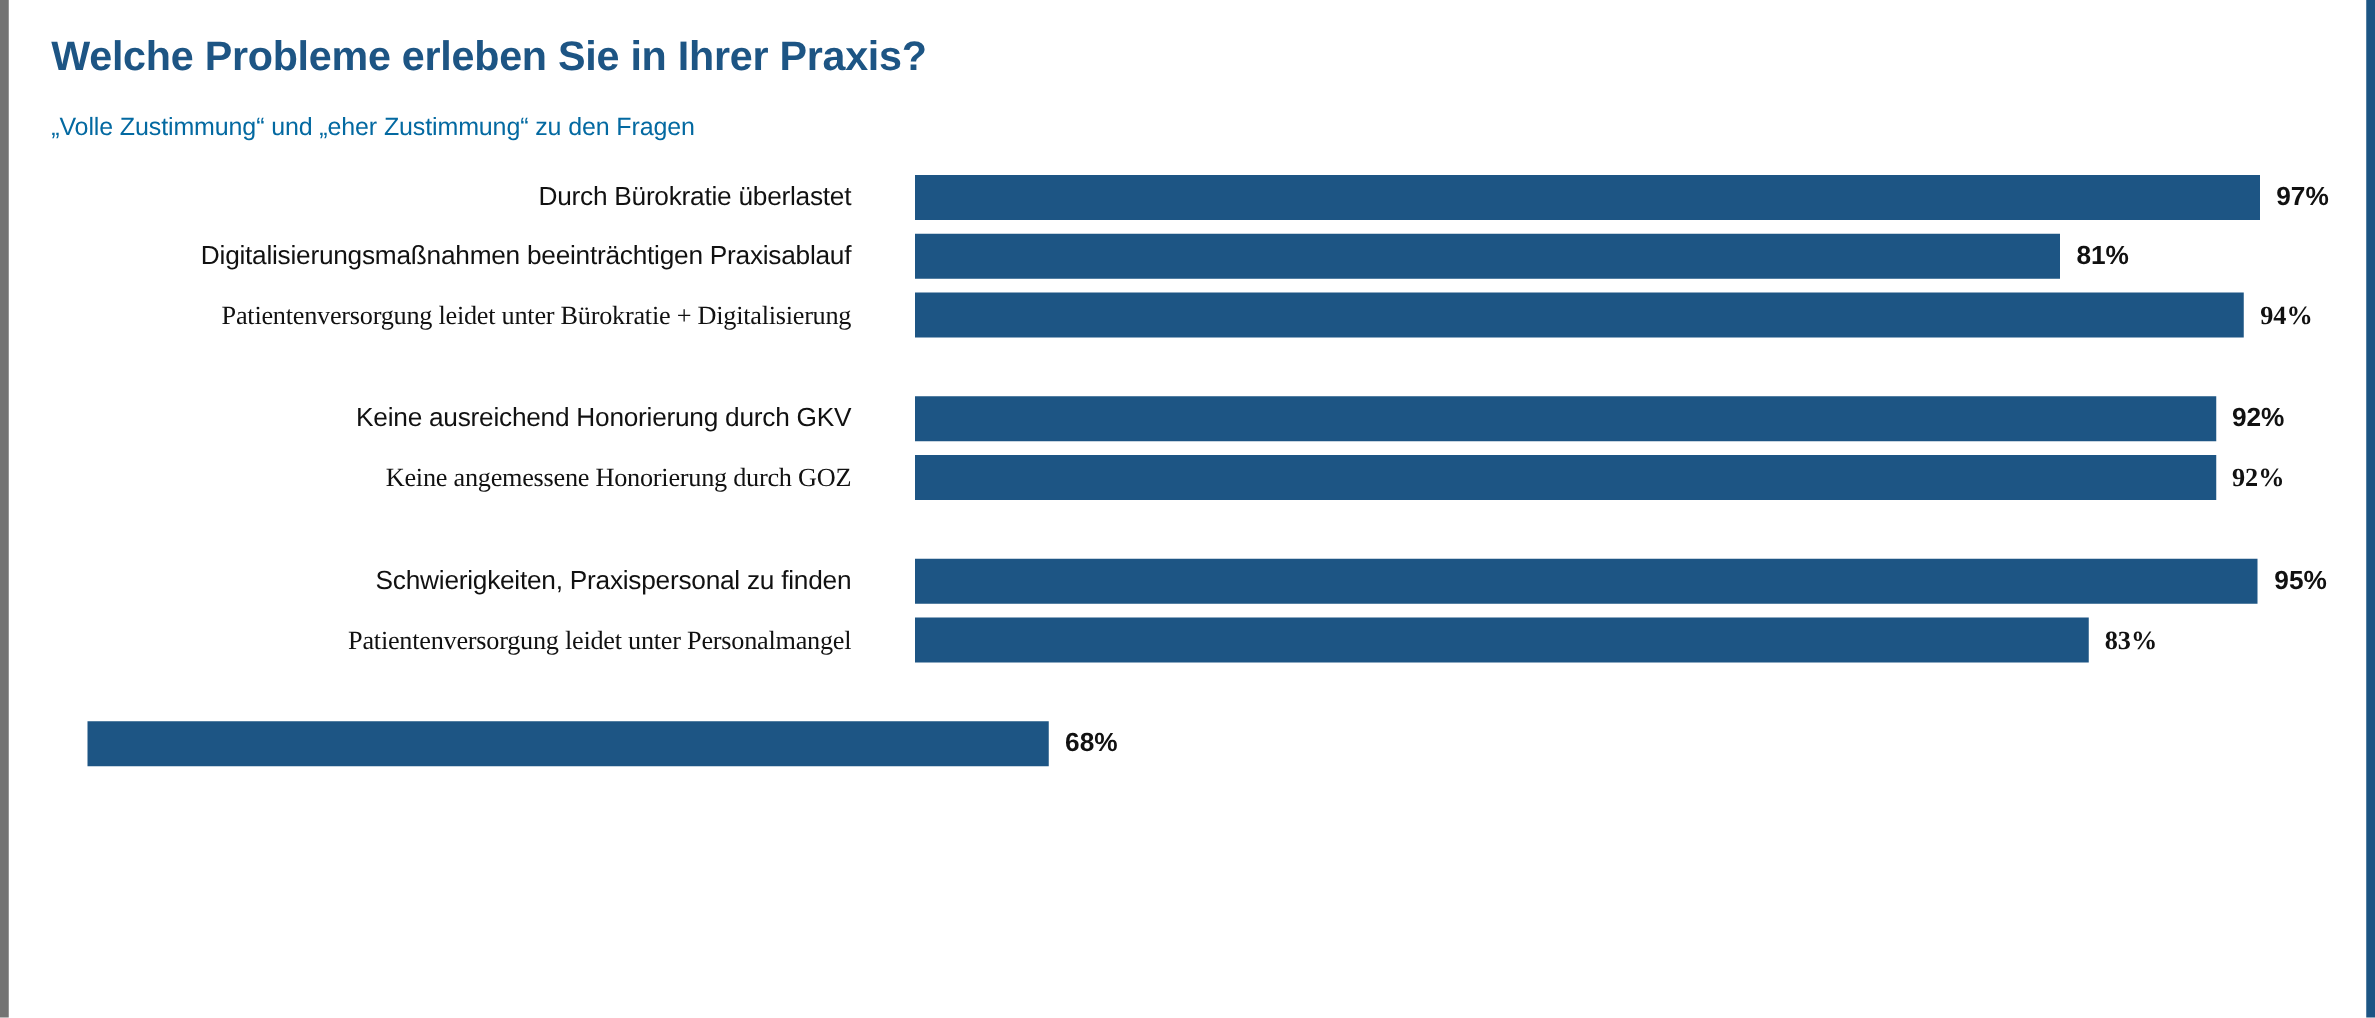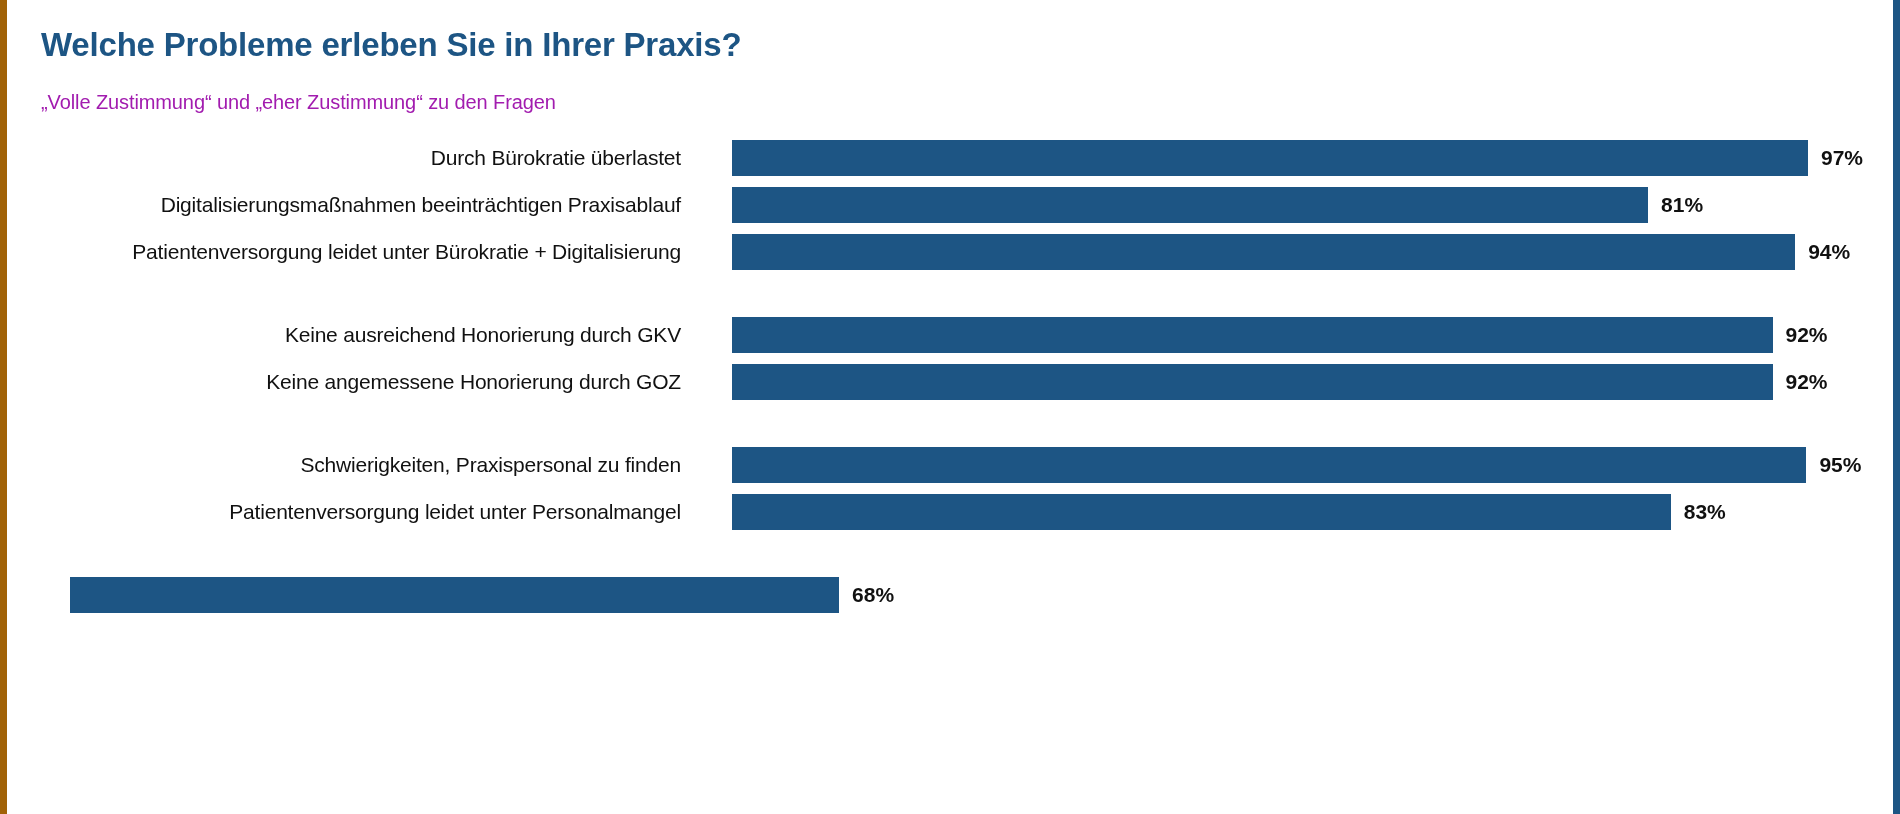--- a/index.html
+++ b/index.html
@@ -12,59 +12,60 @@
     height: 814px;
     font-family: "Liberation Sans", sans-serif;
     overflow: hidden;
   }
   .page {
     position: relative;
     width: 1900px;
     height: 814px;
     box-sizing: border-box;
     background: #ffffff;
-    border-left: 7px solid #a16207;
+    border-left: 7px solid #737373;
     border-right: 7px solid #1d5584;
   }
   .inner {
     position: relative;
     width: 100%;
     height: 100%;
     box-sizing: border-box;
     padding: 0 30px 0 26px;
   }
   .chart-title {
     font-size: 33px;
     font-weight: bold;
     color: #1d5584;
     letter-spacing: -0.2px;
     padding-top: 27px;
     padding-left: 8px;
     line-height: 1.1;
   }
   .chart-subtitle {
     font-size: 20px;
-    color: #a21caf;
+    color: #0369a1;
     padding-top: 28px;
     padding-left: 8px;
     letter-spacing: -0.1px;
   }
   .plot {
     position: relative;
     margin-top: 26px;
     padding-left: 8px;
   }
   .row {
     display: flex;
     align-items: center;
     height: 36px;
     margin-bottom: 11px;
   }
   .row.gap-after {
     margin-bottom: 47px;
+    font-family: Liberation Serif, serif;
   }
   .cat-label {
     width: 664px;
     text-align: right;
     padding-right: 22px;
     box-sizing: border-box;
     font-size: 21px;
     color: #111111;
     letter-spacing: -0.2px;
     white-space: nowrap;

